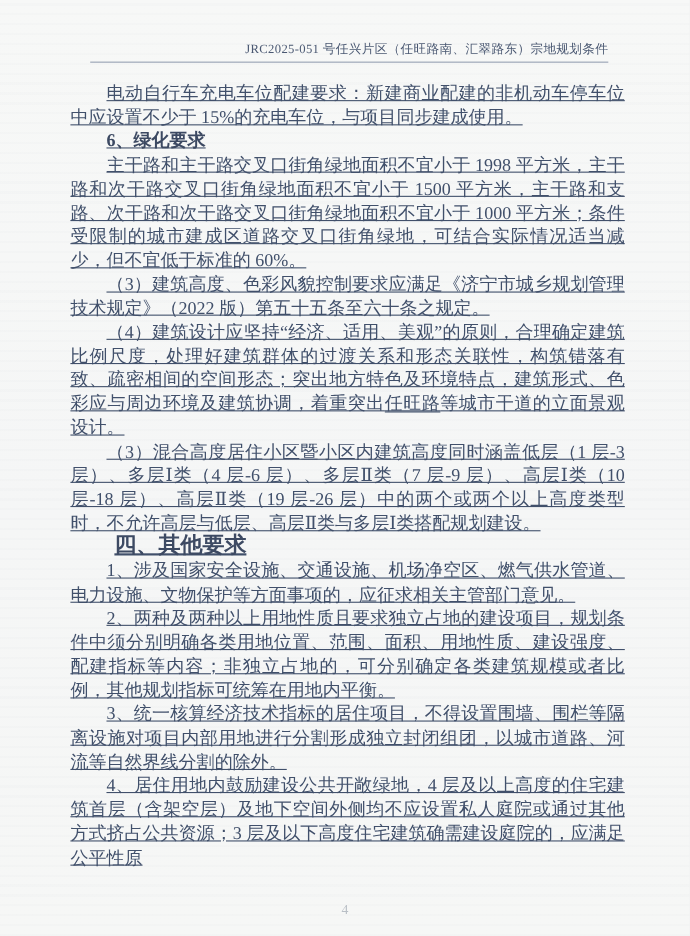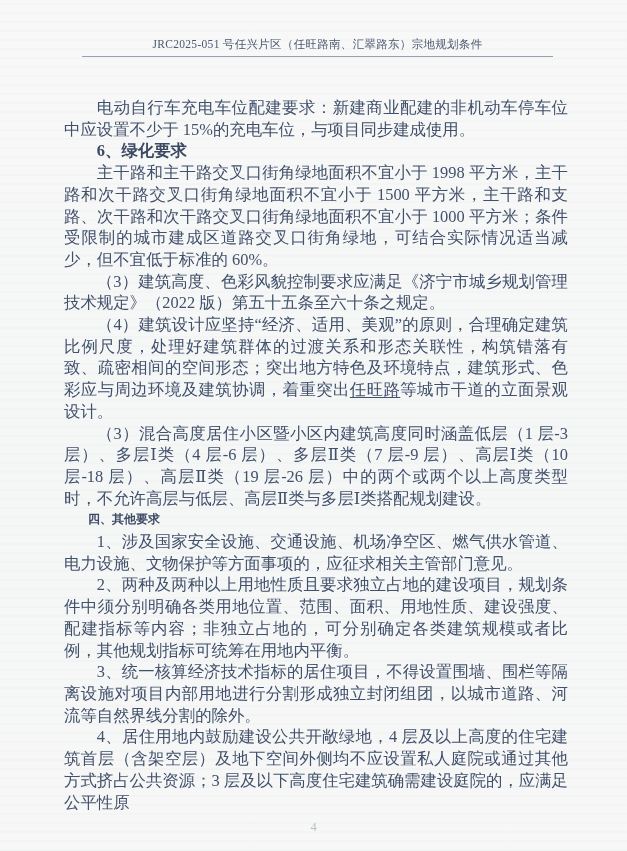--- a/index.html
+++ b/index.html
@@ -18,58 +18,59 @@
       linear-gradient(180deg, #f7f8f7 0%, #f5f6f6 55%, #f6f7f6 100%);
     overflow: hidden;
     font-family: "Liberation Serif", "DejaVu Serif", serif;
     color: #41506b;
   }
   .doc-header {
     position: absolute;
     top: 37px;
     left: 82px;
     width: 471px;
-    text-align: center;
+    text-align: right;
     font-size: 11.5px;
     letter-spacing: 0.3px;
     color: #4a5872;
     white-space: nowrap;
   }
   .header-rule {
     position: absolute;
     top: 56px;
     left: 82px;
     width: 471px;
     height: 1px;
     background: #96a0b2;
   }
   .content {
     position: absolute;
     left: 64px;
-    top: 97px;
+    top: 74px;
     width: 504px;
     font-size: 16.4px;
     line-height: 21.7px;
     text-align: justify;
     text-justify: inter-ideograph;
     color: #41506b;
+    text-decoration: underline;
   }
   .content p {
     margin: 0;
     padding: 0;
     text-indent: 2em;
   }
   .heading-kai {
     font-weight: bold;
     color: #3c4962;
   }
   .heading-hei {
     font-weight: bold;
     font-family: "Liberation Sans", "DejaVu Sans", sans-serif;
-    font-size: 12px;
+    font-size: 20px;
     color: #3d4a63;
   }
   .u {
     text-decoration: underline;
     text-underline-offset: 2px;
   }
   .page-number {
     position: absolute;
     bottom: 16px;
     left: 0;

